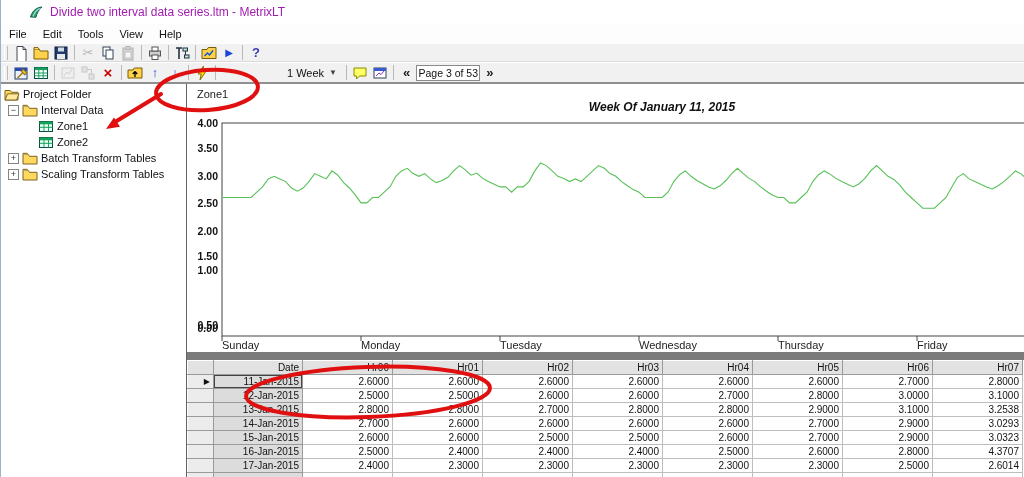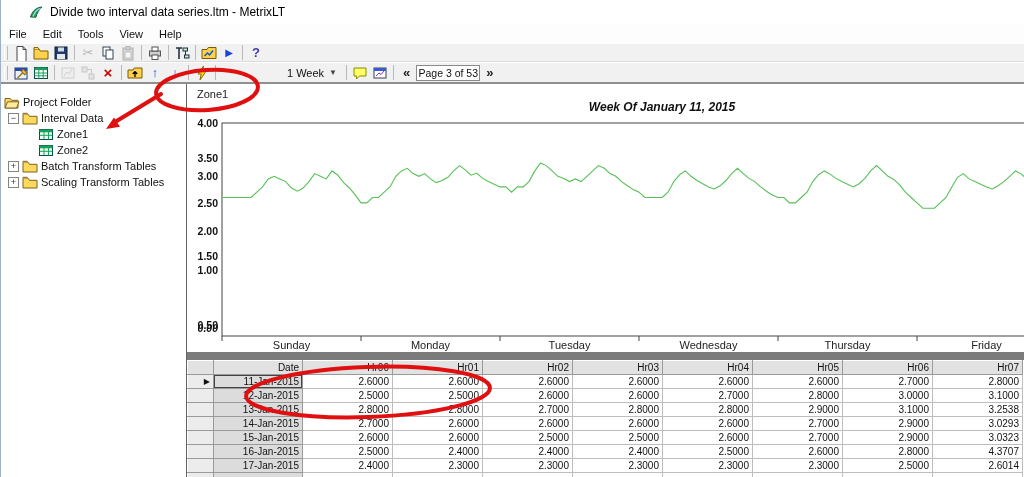--- a/index.html
+++ b/index.html
@@ -2,21 +2,21 @@
 <html style="--annot: #e01010;"><head>
 <meta charset="utf-8">
 <style>
   *{margin:0;padding:0;box-sizing:border-box}
   html,body{background:#ffffff}
   .window{width:1024px;height:477px;position:relative;overflow:hidden;
     font-family:"Liberation Sans",sans-serif;background:#fff;border-left:1px solid #9db2c8;
     display:flex;flex-direction:column}
   
   .titlebar{height:24px;flex:none;display:flex;align-items:center;gap:6px;padding-left:27px;
-    background:#fff;font-size:12px;color:#000000}
+    background:#fff;font-size:12px;color:#a21caf}
   
   .menubar{height:19px;flex:none;display:flex;align-items:center;background:#fdfdfd;
     font-size:11px;color:#111}
   .menu-item{padding:2px 8px;cursor:default}
   
   .toolbar{flex:none;background:#f1f1f1;display:flex;align-items:center;padding-left:2px;
     border-top:1px solid #fff;border-bottom:1px solid #d9d9d9}
   #tb1{height:19px}
   #tb2{height:22px;border-bottom:2px solid #8f8f8f}
   .grip{width:4px;height:14px;border-left:1px solid #fff;border-right:1px solid #bcbcbc;margin:0 3px 0 1px;flex:none}
@@ -31,32 +31,32 @@
   .g-up,.g-dn{color:#1b44d9;font-weight:bold;font-size:13px}
   .spacer{width:62px;flex:none}
   .combo{display:flex;align-items:center;gap:5px;padding:1px 6px;font-size:11px;color:#111;flex:none}
   .combo .arrow{font-size:8px;color:#444}
   .pagebox{width:64px;height:16px;border:1px solid #8a8a8a;background:#fff;font-size:10.5px;
     display:flex;align-items:center;justify-content:center;flex:none;color:#111}
   .navbtn{font-size:13px;font-weight:bold;padding:0 6px;color:#222;flex:none}
   
   .main{flex:1;display:flex;min-height:0}
   .treepanel{width:186px;flex:none;border-right:1px solid #636363;background:#fff;
-    padding-top:10px;font-size:11px;color:#111;overflow:hidden}
+    padding-top:2px;font-size:11px;color:#111;overflow:hidden}
   .titem{height:16px;display:flex;align-items:center;gap:3px;white-space:nowrap}
   .expbox{width:11px;height:11px;border:1px solid #848484;background:#fff;font-size:9px;
     line-height:9px;text-align:center;display:inline-block;color:#333;flex:none}
   .ticon{flex:none;display:inline-flex}
   .content{flex:1;position:relative;background:#fff;overflow:hidden}
   .pane-label{position:absolute;left:10px;top:4px;font-size:11px;color:#222}
   .chart-title{position:absolute;left:35px;top:16px;width:880px;text-align:center;
     font-size:12px;font-weight:bold;font-style:italic;color:#111}
   .chart-layer{position:absolute;left:0;top:0;width:837px;height:268px}
   .ylab{position:absolute;left:0;width:31px;text-align:right;font-size:10.5px;font-weight:bold;color:#111}
-  .xlab{position:absolute;top:255px;width:139px;text-align:center;font-size:11px;color:#222}
+  .xlab{position:absolute;top:255px;width:139px;font-size:11px;color:#222}
   .splitter{position:absolute;left:0;top:268px;width:100%;height:8px;background:#7b7b7b}
   
   table.grid{position:absolute;left:0;top:276px;border-collapse:collapse;table-layout:fixed;
     font-size:10px;background:#8a8a8a;border:1px solid #6b6b6b}
   .grid td,.grid th{height:14px;padding:0 3px 0 0;text-align:right;overflow:hidden;white-space:nowrap;color:#111}
   .hdr{background:#e2e2e2;border:1px solid #9a9a9a;border-top-color:#fff;border-left-color:#fff;font-weight:normal}
   .fixedc{background:#dcdcdc;border:1px solid #9a9a9a;border-top-color:#f2f2f2;border-left-color:#f2f2f2}
   .cell{background:#fff;border:1px solid #bdbdbd}
   .rowhdr{background:#ececec;border:1px solid #9a9a9a;border-top-color:#fff;border-left-color:#fff;
     text-align:left;padding:0 0 0 2px;font-size:8px;color:#000}
@@ -310,21 +310,21 @@
             <line x1="313" y1="252" x2="313" y2="257" stroke="#444"></line>
             <line x1="452" y1="252" x2="452" y2="257" stroke="#444"></line>
             <line x1="591" y1="252" x2="591" y2="257" stroke="#444"></line>
             <line x1="730" y1="252" x2="730" y2="257" stroke="#444"></line>
             <line x1="869" y1="252" x2="869" y2="257" stroke="#444"></line>
             <line x1="1008" y1="252" x2="1008" y2="257" stroke="#444"></line>
     <polyline points="35.0,113.5 40.8,113.5 46.6,113.5 52.4,113.5 58.2,113.5 64.0,113.5 69.8,108.2 75.5,102.9 81.3,94.9 87.1,92.3 92.9,94.9 98.7,97.6 104.5,104.0 110.3,107.2 116.1,104.0 121.9,97.6 127.7,89.6 133.5,92.3 139.3,94.9 145.0,86.9 150.8,91.2 156.6,98.6 162.4,104.0 168.2,110.9 174.0,118.9 179.8,118.9 185.6,113.5 191.4,113.5 197.2,108.2 203.0,102.9 208.8,92.3 214.5,86.9 220.3,84.3 226.1,89.6 231.9,92.3 237.7,89.6 243.5,94.9 249.3,98.6 255.1,96.5 260.9,93.3 266.7,86.9 272.5,81.6 278.3,85.9 284.0,91.2 289.8,89.1 295.6,94.4 301.4,97.6 307.2,100.2 313.0,102.9 318.8,102.9 324.6,108.2 330.4,102.9 336.2,102.9 342.0,97.6 347.8,86.9 353.5,78.9 359.3,81.6 365.1,86.9 370.9,92.3 376.7,94.4 382.5,97.6 388.3,94.9 394.1,97.6 399.9,92.3 405.7,86.9 411.5,81.6 417.3,84.3 423.0,89.6 428.8,92.3 434.6,97.6 440.4,101.8 446.2,105.6 452.0,108.2 457.8,113.5 463.6,113.5 469.4,113.5 475.2,113.5 481.0,108.2 486.8,97.6 492.5,90.7 498.3,86.9 504.1,92.3 509.9,96.5 515.7,99.7 521.5,102.9 527.3,105.0 533.1,101.8 538.9,96.5 544.7,89.6 550.5,84.3 556.3,89.6 562.0,94.4 567.8,97.6 573.6,102.9 579.4,107.2 585.2,110.9 591.0,113.5 596.8,113.5 602.6,118.9 608.4,118.9 614.2,113.5 620.0,108.2 625.8,97.6 631.5,90.7 637.3,86.9 643.1,90.1 648.9,94.4 654.7,97.6 660.5,100.2 666.3,102.9 672.1,99.7 677.9,94.4 683.7,86.9 689.5,81.6 695.3,86.9 701.0,92.3 706.8,95.4 712.6,100.8 718.4,108.2 724.2,113.5 730.0,118.9 735.8,124.2 741.6,124.2 747.4,124.2 753.2,118.9 759.0,113.5 764.8,102.9 770.5,93.3 776.3,89.6 782.1,94.9 787.9,97.6 793.7,100.2 799.5,102.9 805.3,105.0 811.1,101.8 816.9,97.6 822.7,92.3 828.5,86.9 834.3,90.1 840.0,95.4 845.8,99.7 851.6,105.0 857.4,111.4 863.2,118.9 869.0,124.2 874.8,129.5 880.6,129.5 886.4,129.5 892.2,129.5 898.0,129.5 903.8,118.9 909.5,113.5 915.3,105.6 921.1,100.2 926.9,102.9 932.7,106.1 938.5,108.2 944.3,110.4 950.1,107.2 955.9,101.8 961.7,94.9 967.5,89.6 973.3,93.3 979.0,97.6 984.8,101.8 990.6,107.2 996.4,113.5 1002.2,118.9" fill="none" stroke="#57c057" stroke-width="1.1"></polyline>
   </svg></div>
       <div id="ylabels">
           <div class="ylab" style="top: 33px;">4.00</div>
-          <div class="ylab" style="top: 68px;">3.50</div>
+          <div class="ylab" style="top: 58px;">3.50</div>
           <div class="ylab" style="top: 86.25px;">3.00</div>
           <div class="ylab" style="top: 112.875px;">2.50</div>
           <div class="ylab" style="top: 141px;">2.00</div>
           <div class="ylab" style="top: 166.125px;">1.50</div>
           <div class="ylab" style="top: 180px;">1.00</div>
           <div class="ylab" style="top: 235px;">0.50</div>
           <div class="ylab" style="top: 238px; font-style: italic;">0.00</div>
         </div>
       <div id="xlabels">
           <div class="xlab" style="left: 35px;">Sunday</div>

